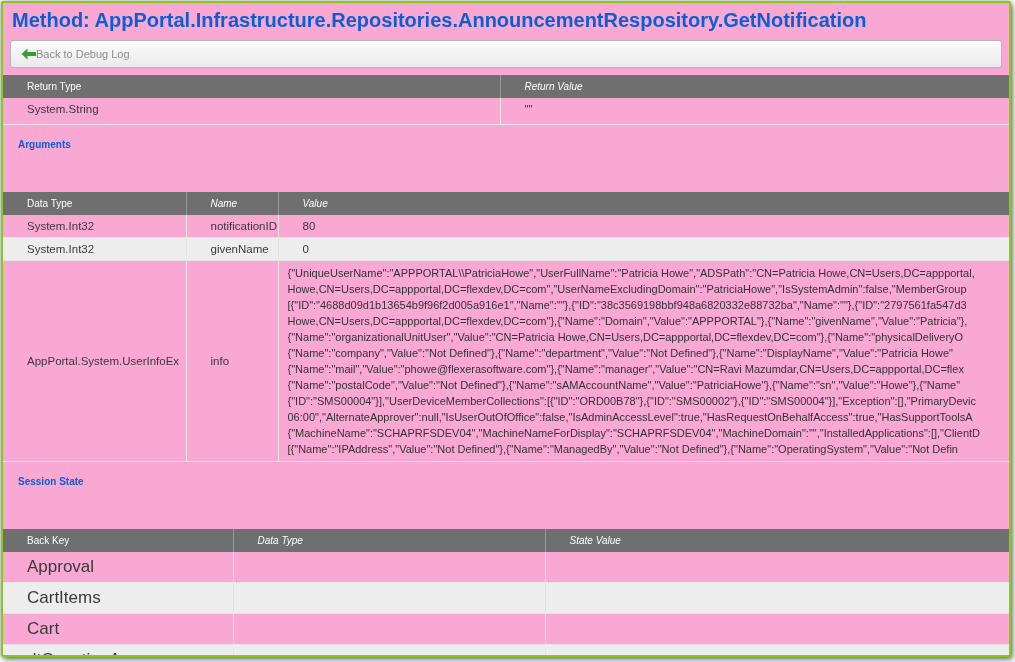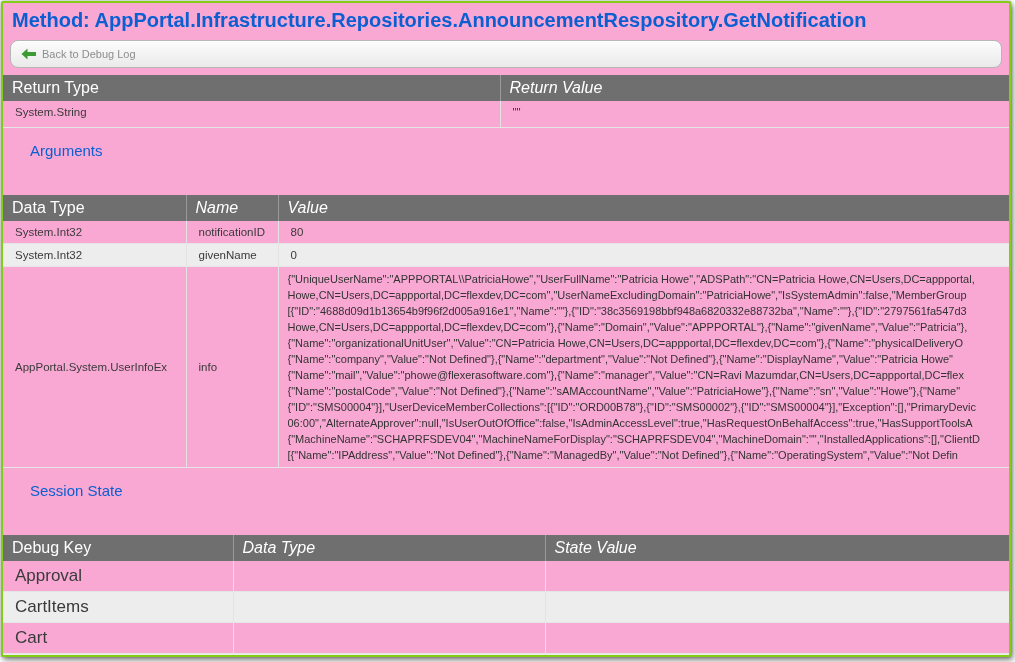--- a/index.html
+++ b/index.html
@@ -23,67 +23,67 @@
     margin: 6px 8px 2px 9px;
     font-size: 20px;
     font-weight: 700;
     color: #0b5fd1;
     white-space: nowrap;
   }
   .back-bar {
     margin: 8px 7px 7px 7px;
     height: 26px;
     border: 1px solid #b6b6b6;
-    border-radius: 8px;
+    border-radius: 3px;
     background: linear-gradient(#fcfcfc, #eaeaea);
     box-shadow: inset 0 1px 0 #ffffff;
     display: flex;
     align-items: center;
-    gap: 6px;
+    gap: 0;
     padding: 0 10px;
     color: #8d8d8d;
     font-size: 11px;
     cursor: pointer;
   }
   .back-icon { display: flex; align-items: center; }
   table {
     border-collapse: collapse;
     width: 100%;
     table-layout: fixed;
   }
   th {
     background: #6f6f6f;
     color: #ffffff;
-    font-size: 16px;
+    font-size: 10px;
     font-weight: 400;
     text-align: left;
-    padding: 4px 9px;
+    padding: 4px 24px;
     height: 15px;
     white-space: nowrap;
     overflow: hidden;
   }
   th + th { border-left: 1px solid #9a9a9a; font-style: italic; }
   td {
-    padding: 5px 12px;
+    padding: 5px 24px;
     font-size: 11.5px;
     color: #3a3a3a;
     border-bottom: 1px solid #e5e5e5;
     vertical-align: top;
     white-space: nowrap;
     overflow: hidden;
   }
   td + td { border-left: 1px solid #e3e3e3; }
   tbody tr:nth-child(even) { background: #ededed; }
   .return-tbl td { height: 16px; }
   .sess-tbl td { height: 13px; font-size: 17px; }
   .section-heading {
     color: #0b5fd1;
-    font-weight: 400;
-    font-size: 15px;
-    padding: 14px 0 0 27px;
+    font-weight: 700;
+    font-size: 10px;
+    padding: 14px 0 0 15px;
     height: 16px;
     margin-bottom: 37px;
   }
   .info-cell { padding: 4px 9px; }
   .info-line {
     white-space: pre;
     overflow: hidden;
     font-size: 11px;
     line-height: 16px;
     color: #333333;
@@ -174,21 +174,21 @@
   <div class="section-heading">Session State</div>
 
   <table class="sess-tbl">
     <colgroup>
         <col style="width:230px">
         <col style="width:312px">
         <col>
       </colgroup>
     <thead>
       <tr>
-        <th>Debug Key</th>
+        <th>Back Key</th>
         <th>Data Type</th>
         <th>State Value</th>
       </tr>
     </thead>
     <tbody>
       <tr>
         <td>Approval</td>
         <td></td>
         <td></td>
       </tr>

